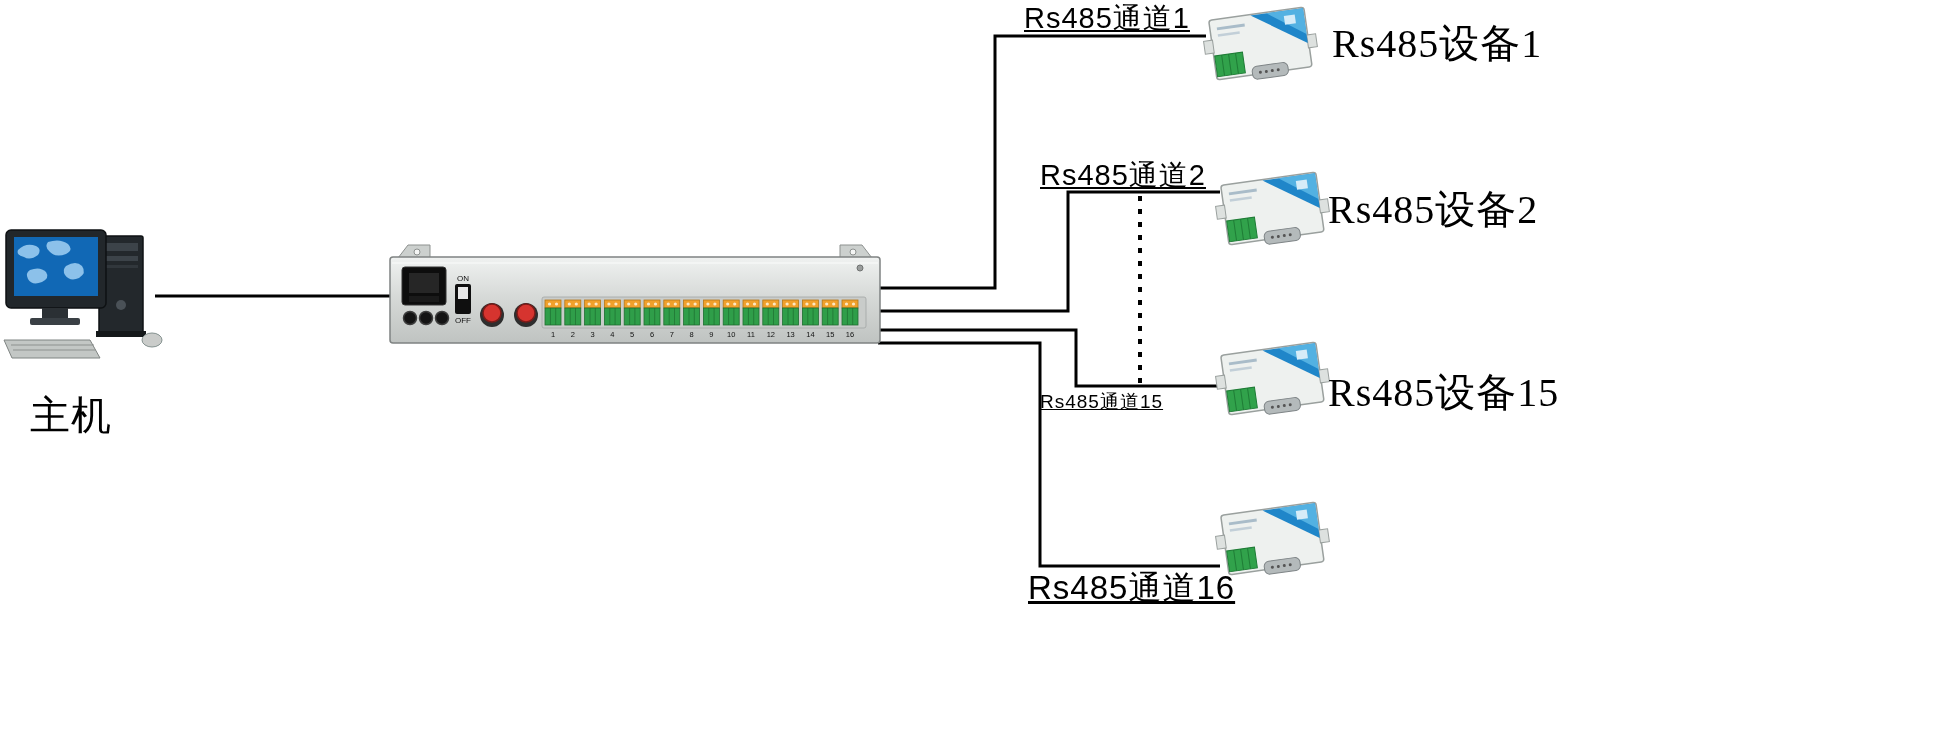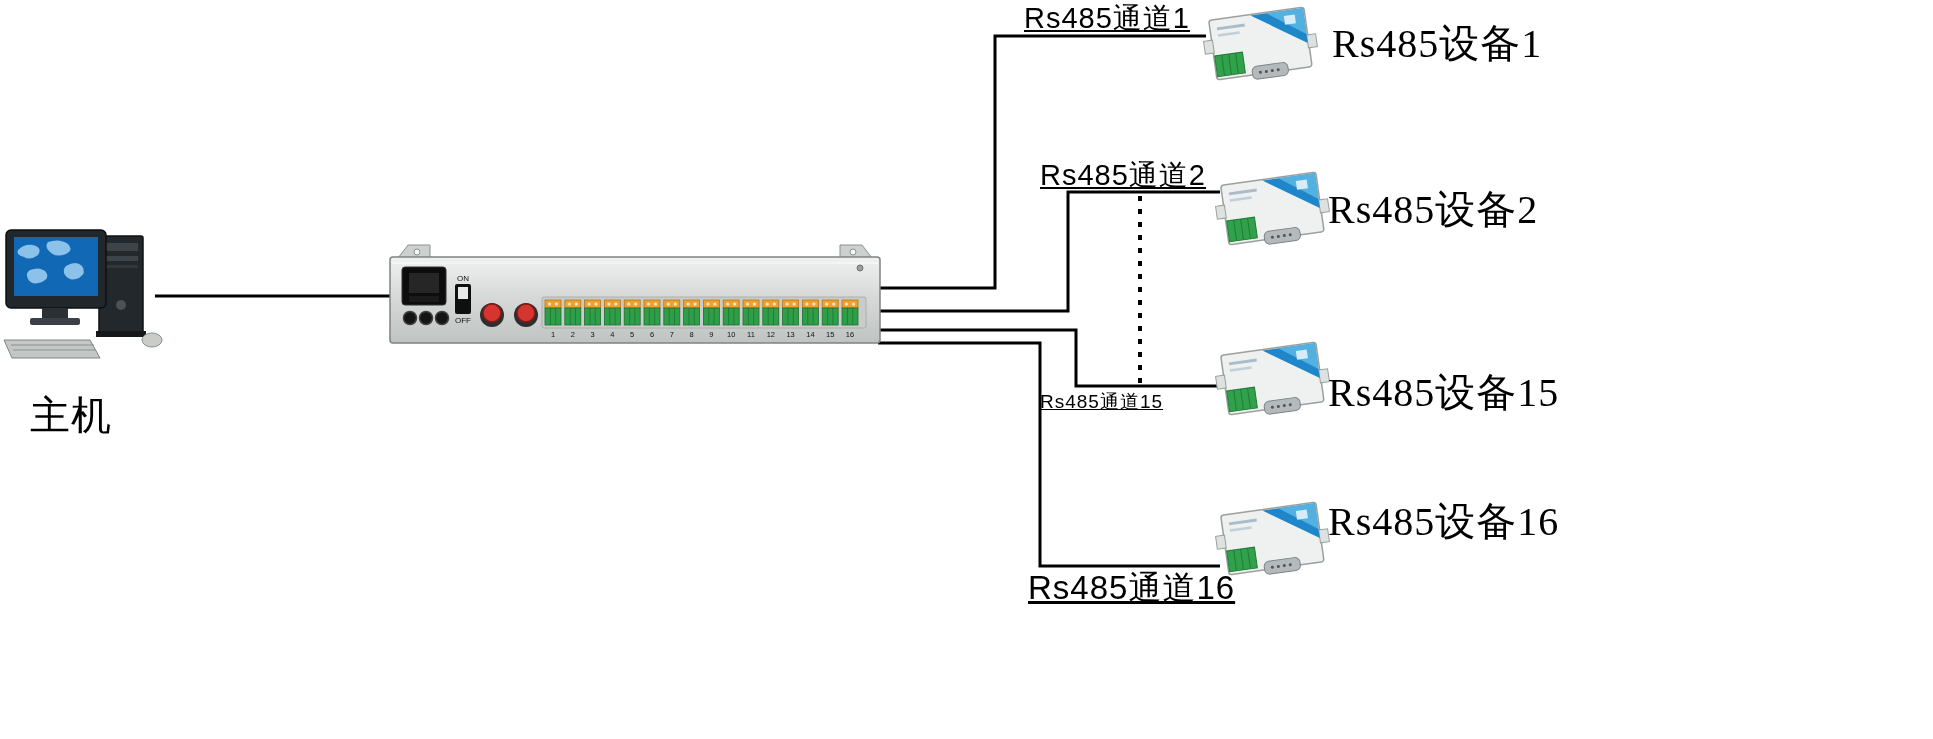--- a/index.html
+++ b/index.html
@@ -277,15 +277,14 @@
   <div class="label serif host-label">主机</div>
 
   <div class="label sans ch1-label">Rs485通道1</div>
   <div class="label sans ch2-label">Rs485通道2</div>
   <div class="label sans ch15-label">Rs485通道15</div>
   <div class="label sans ch16-label">Rs485通道16</div>
 
   <div class="label serif dev1-label">Rs485设备1</div>
   <div class="label serif dev2-label">Rs485设备2</div>
   <div class="label serif dev15-label">Rs485设备15</div>
-  <div class="label serif dev16-label">Rs485设备16</div>
 
 </div>
 
 </body></html>

